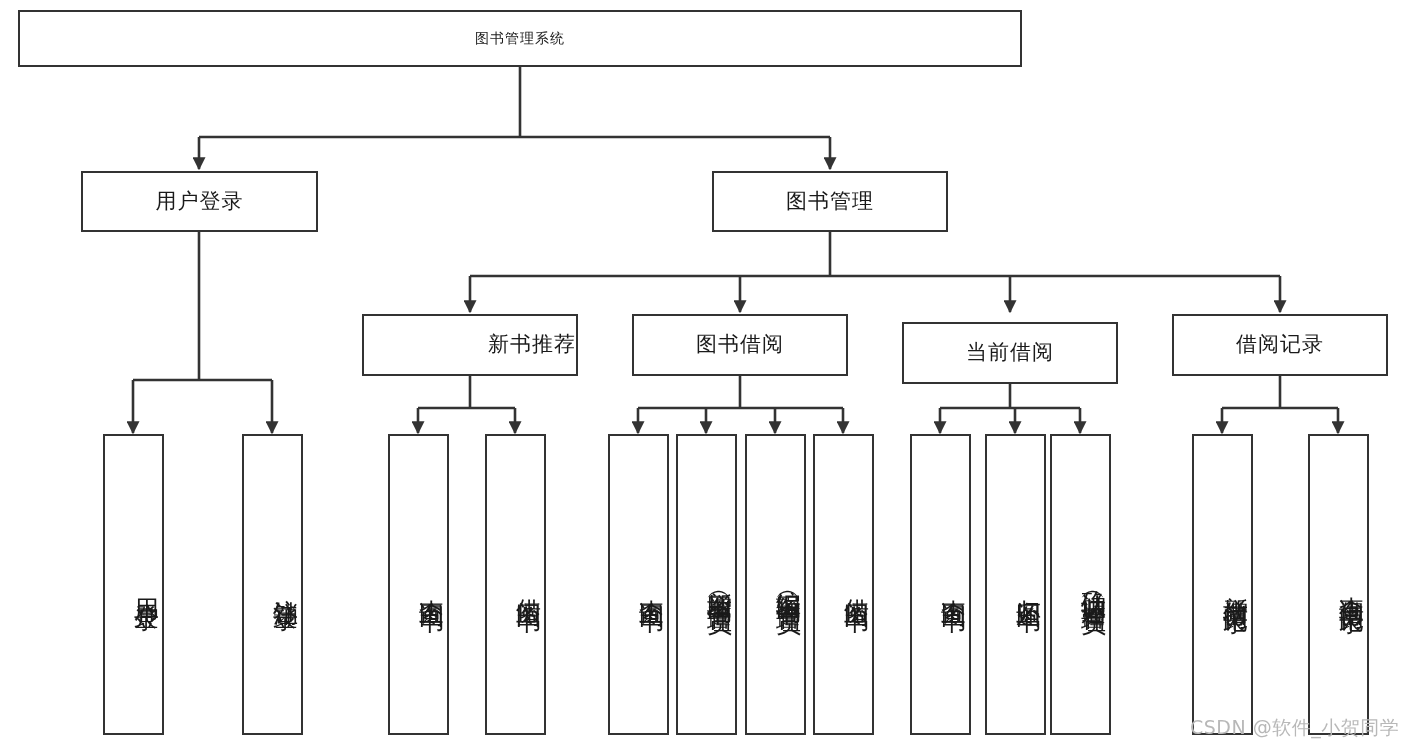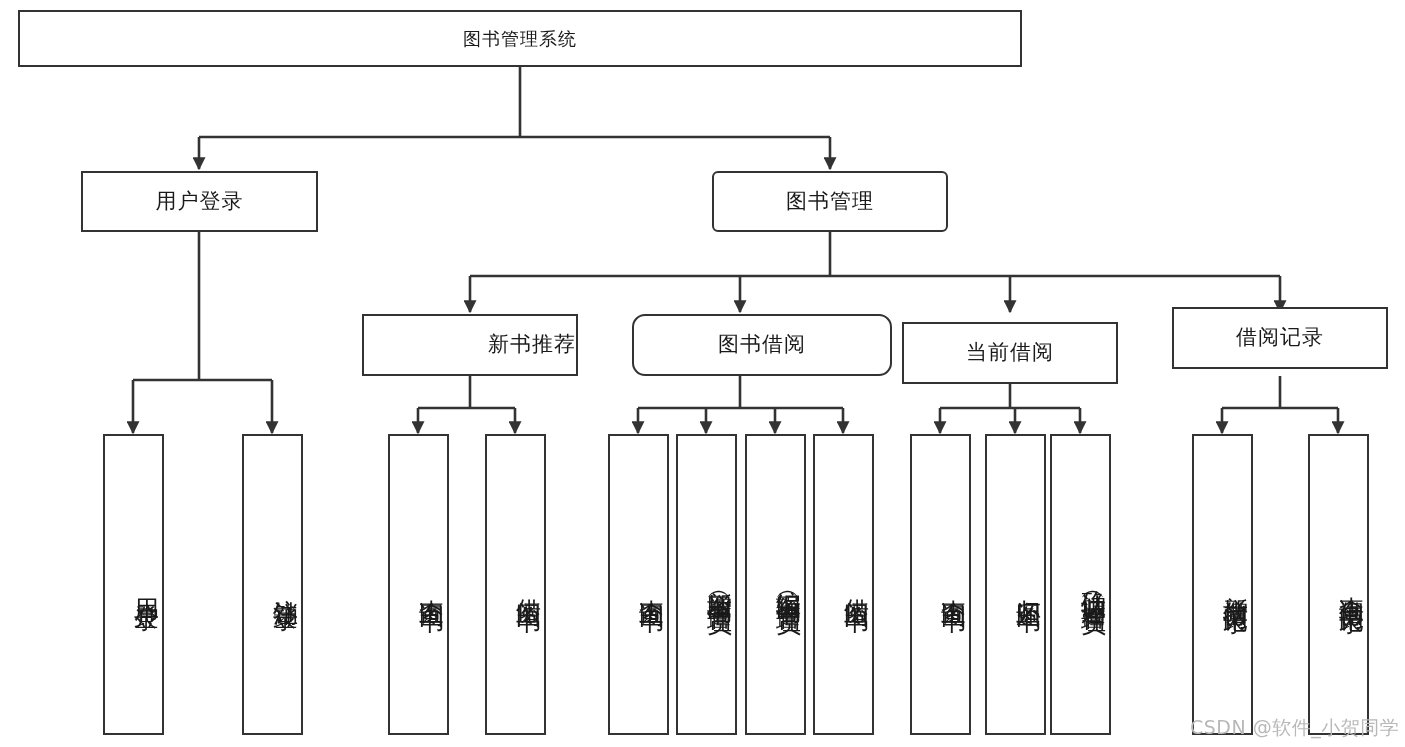--- a/index.html
+++ b/index.html
@@ -37,21 +37,21 @@
     color: #1a1a1a;
     z-index: 2;
   }
   .node.horiz {
     font-size: 21px;
     letter-spacing: 1px;
     line-height: 1.2;
     text-align: center;
   }
   .node.root {
-    font-size: 18px;
+    font-size: 14px;
   }
   .node.leaf {
     writing-mode: vertical-rl;
     text-orientation: upright;
     font-size: 25px;
     line-height: 1.25;
     letter-spacing: 3px;
     padding: 6px 0;
     align-items: flex-start;
     justify-content: center;
@@ -130,34 +130,34 @@
     </g>
   </svg>
 
   <div class="node horiz root" style="left:18px; top:10px; width:1004px; height:57px;">
     <span>图书管理系统</span>
   </div>
 
   <div class="node horiz" style="left:81px; top:171px; width:237px; height:61px;">
     <span>用户登录</span>
   </div>
-  <div class="node horiz" style="left:712px; top:171px; width:236px; height:61px;border-radius:6px;">
+  <div class="node horiz" style="left:712px; top:171px; width:236px; height:61px;">
     <span>图书管理</span>
   </div>
 
   <div class="node horiz" style="left:362px; top:314px; width:216px; height:62px;justify-content:flex-end;">
     <span>新书推荐</span>
   </div>
-  <div class="node horiz" style="left:632px; top:314px; width:260px; height:62px;border-radius:13px;">
+  <div class="node horiz" style="left:632px; top:314px; width:216px; height:62px;">
     <span>图书借阅</span>
   </div>
   <div class="node horiz" style="left:902px; top:314px; width:216px; height:62px;margin-top:8px;">
     <span>当前借阅</span>
   </div>
-  <div class="node horiz" style="left:1172px; top:307px; width:216px; height:62px;">
+  <div class="node horiz" style="left:1172px; top:314px; width:216px; height:62px;">
     <span>借阅记录</span>
   </div>
 
   <div class="node leaf" style="left:103px; top:434px; width:61px; height:301px;">
     <span class="vtext">用户登录</span>
   </div>
   <div class="node leaf" style="left:242px; top:434px; width:61px; height:301px;">
     <span class="vtext">注销登录</span>
   </div>
 

